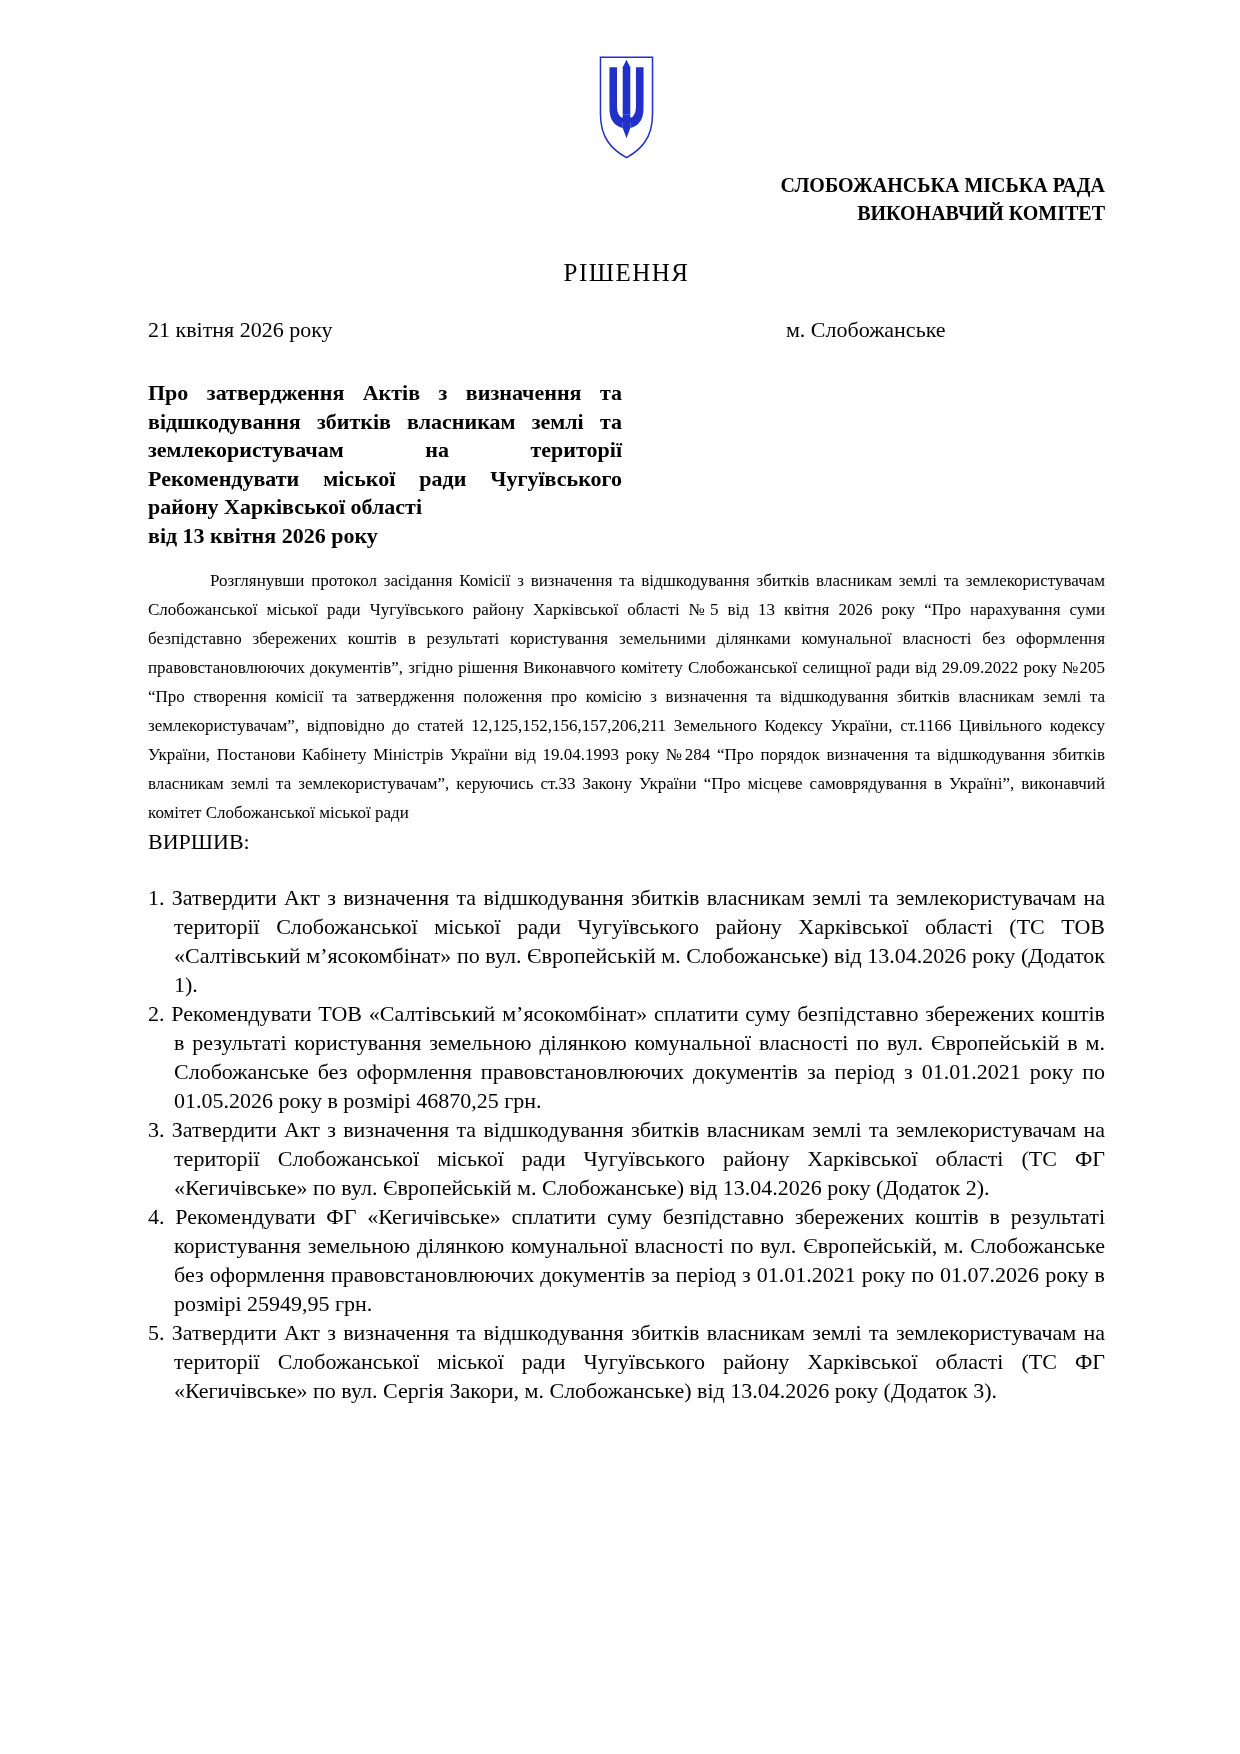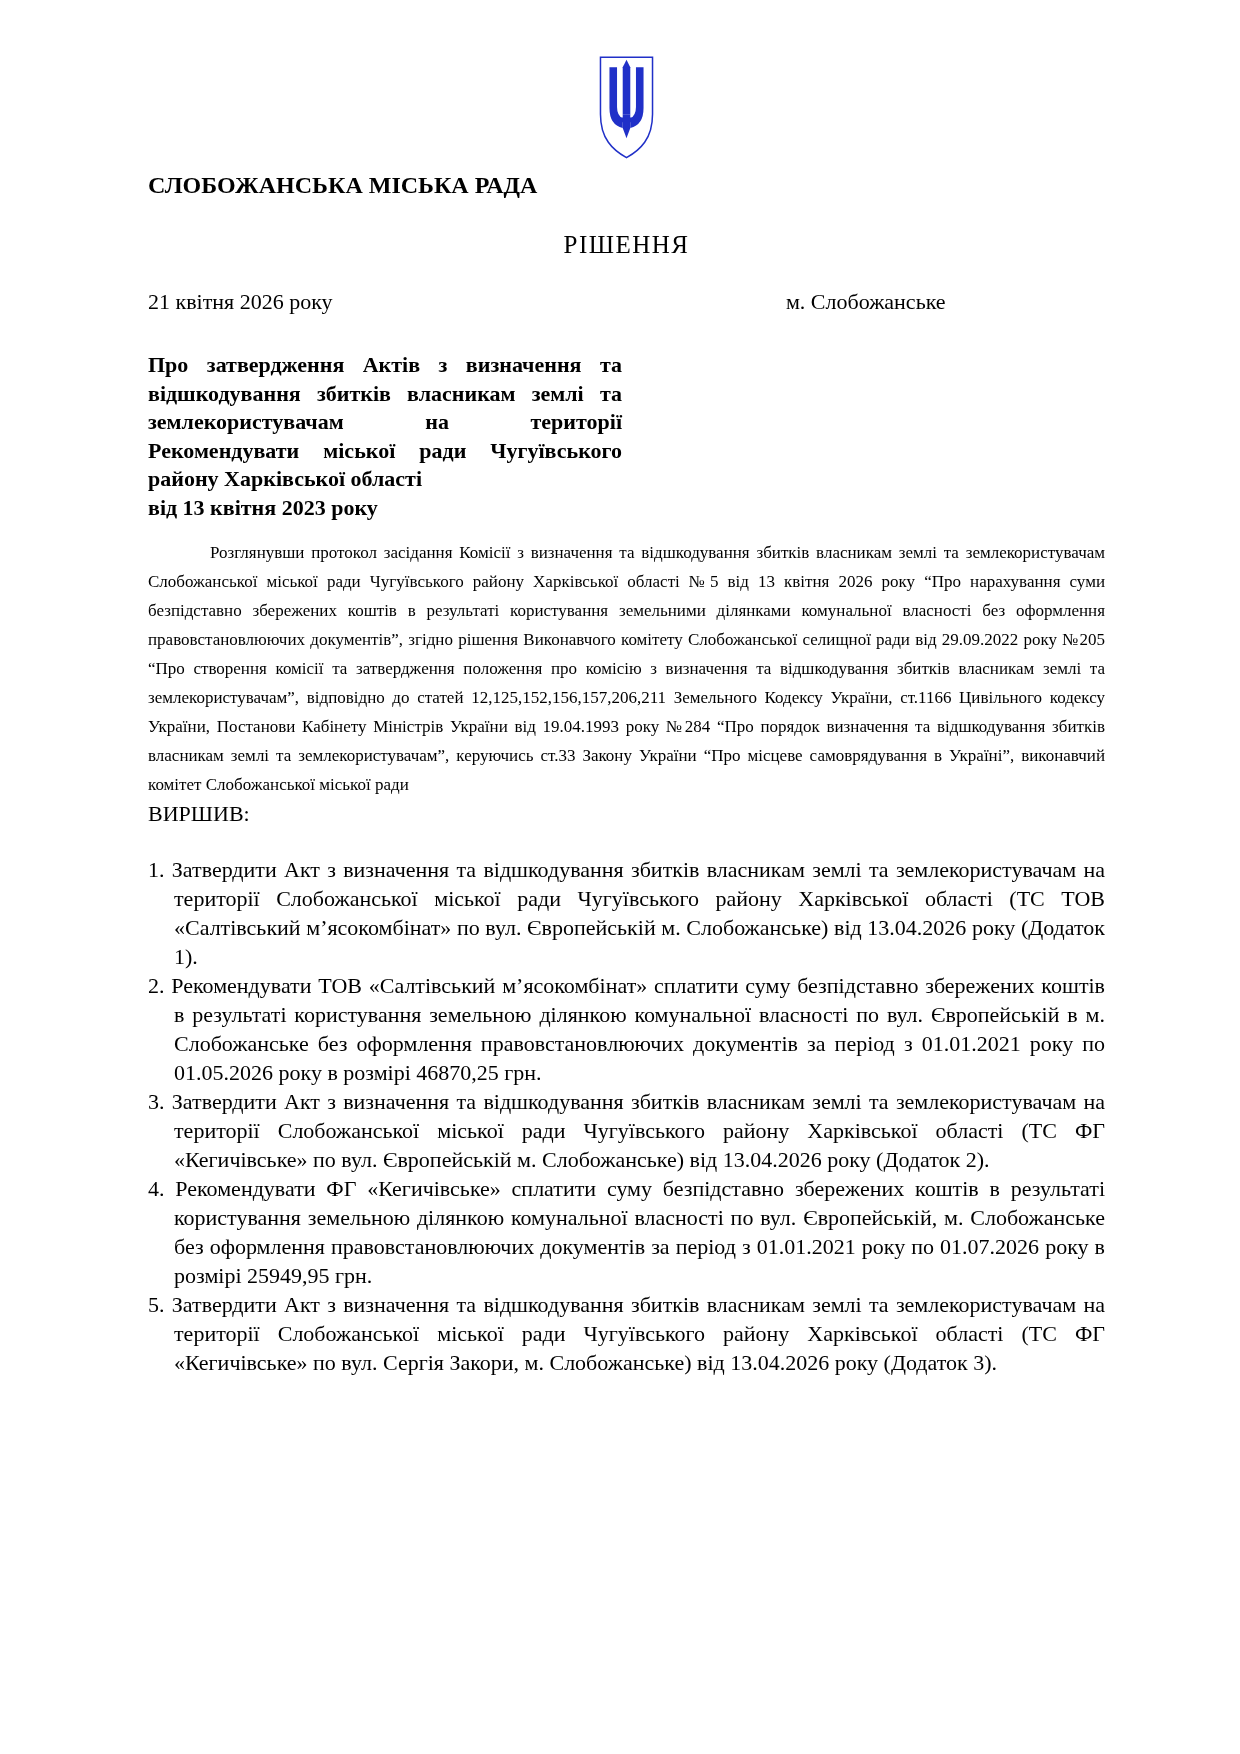--- a/index.html
+++ b/index.html
@@ -11,22 +11,22 @@
   }
   .page {
     width:1240px; height:1754px;
     padding:55px 135px 40px 148px;
     overflow:hidden;
     background:#fff;
   }
   .emblem-wrap { text-align:center; }
   .emblem { display:inline-block; }
   .org {
-    text-align:left; font-weight:bold;
-    font-size:24px; line-height:28px;
+    text-align:right; font-weight:bold;
+    font-size:20px; line-height:28px;
     margin-top:6px;
   }
   .doc-title {
     text-align:center; font-weight:normal;
     font-size:25px; letter-spacing:1.5px;
     margin-top:32px;
   }
   .meta {
     display:flex; align-items:flex-end;
     margin-top:30px; font-size:22px;
@@ -74,31 +74,32 @@
         <path d="M48,13 h-8 v42 q0,9 -6,12 v10 q14,-3 14,-21 z"></path>
         <path d="M26,13 l4,-8 4,8 v50 h-8 z"></path>
         <path d="M26,63 h8 v14 l-4,11 -4,-11 z"></path>
         <rect x="21.5" y="66" width="17" height="5" rx="1"></rect>
       </g>
     </svg>
   </div>
 
   <div class="org">
     <div>СЛОБОЖАНСЬКА МІСЬКА РАДА</div>
+    <div>ВИКОНАВЧИЙ КОМІТЕТ</div>
   </div>
 
   <div class="doc-title">РІШЕННЯ</div>
 
   <div class="meta">
     <div class="meta-date">21 квітня  2026 року</div>
     <div class="meta-place">м. Слобожанське</div>
   </div>
 
   <div class="subject">Про затвердження Актів з визначення та відшкодування збитків власникам землі та землекористувачам на території Рекомендувати міської ради Чугуївського району Харківської області</div>
-  <div class="subject-date">від 13 квітня 2023 року</div>
+  <div class="subject-date">від 13 квітня 2026 року</div>
 
   <div class="preamble">Розглянувши протокол засідання Комісії з визначення та відшкодування збитків власникам землі та землекористувачам Слобожанської міської ради Чугуївського району Харківської області №5  від  13 квітня 2026 року “Про нарахування суми безпідставно збережених коштів в результаті користування земельними ділянками комунальної власності без оформлення правовстановлюючих документів”, згідно рішення Виконавчого комітету Слобожанської селищної ради від 29.09.2022 року №205 “Про створення комісії та затвердження положення про комісію з визначення та відшкодування збитків власникам землі та землекористувачам”, відповідно до статей 12,125,152,156,157,206,211 Земельного Кодексу України, ст.1166 Цивільного кодексу України, Постанови Кабінету Міністрів України від 19.04.1993 року №284 “Про порядок визначення та відшкодування збитків власникам землі та землекористувачам”, керуючись ст.33 Закону України “Про місцеве самоврядування в Україні”, виконавчий комітет Слобожанської міської ради</div>
 
   <div class="resolved">ВИРШИВ:</div>
 
   <div class="items">
     <div class="item">
       <span class="num">1.</span>
       <span class="txt">Затвердити Акт з визначення та відшкодування збитків власникам землі та землекористувачам на території Слобожанської міської ради Чугуївського району Харківської області (ТС ТОВ «Салтівський м’ясокомбінат» по вул. Європейській м. Слобожанське) від 13.04.2026 року (Додаток 1).</span>
     </div>

